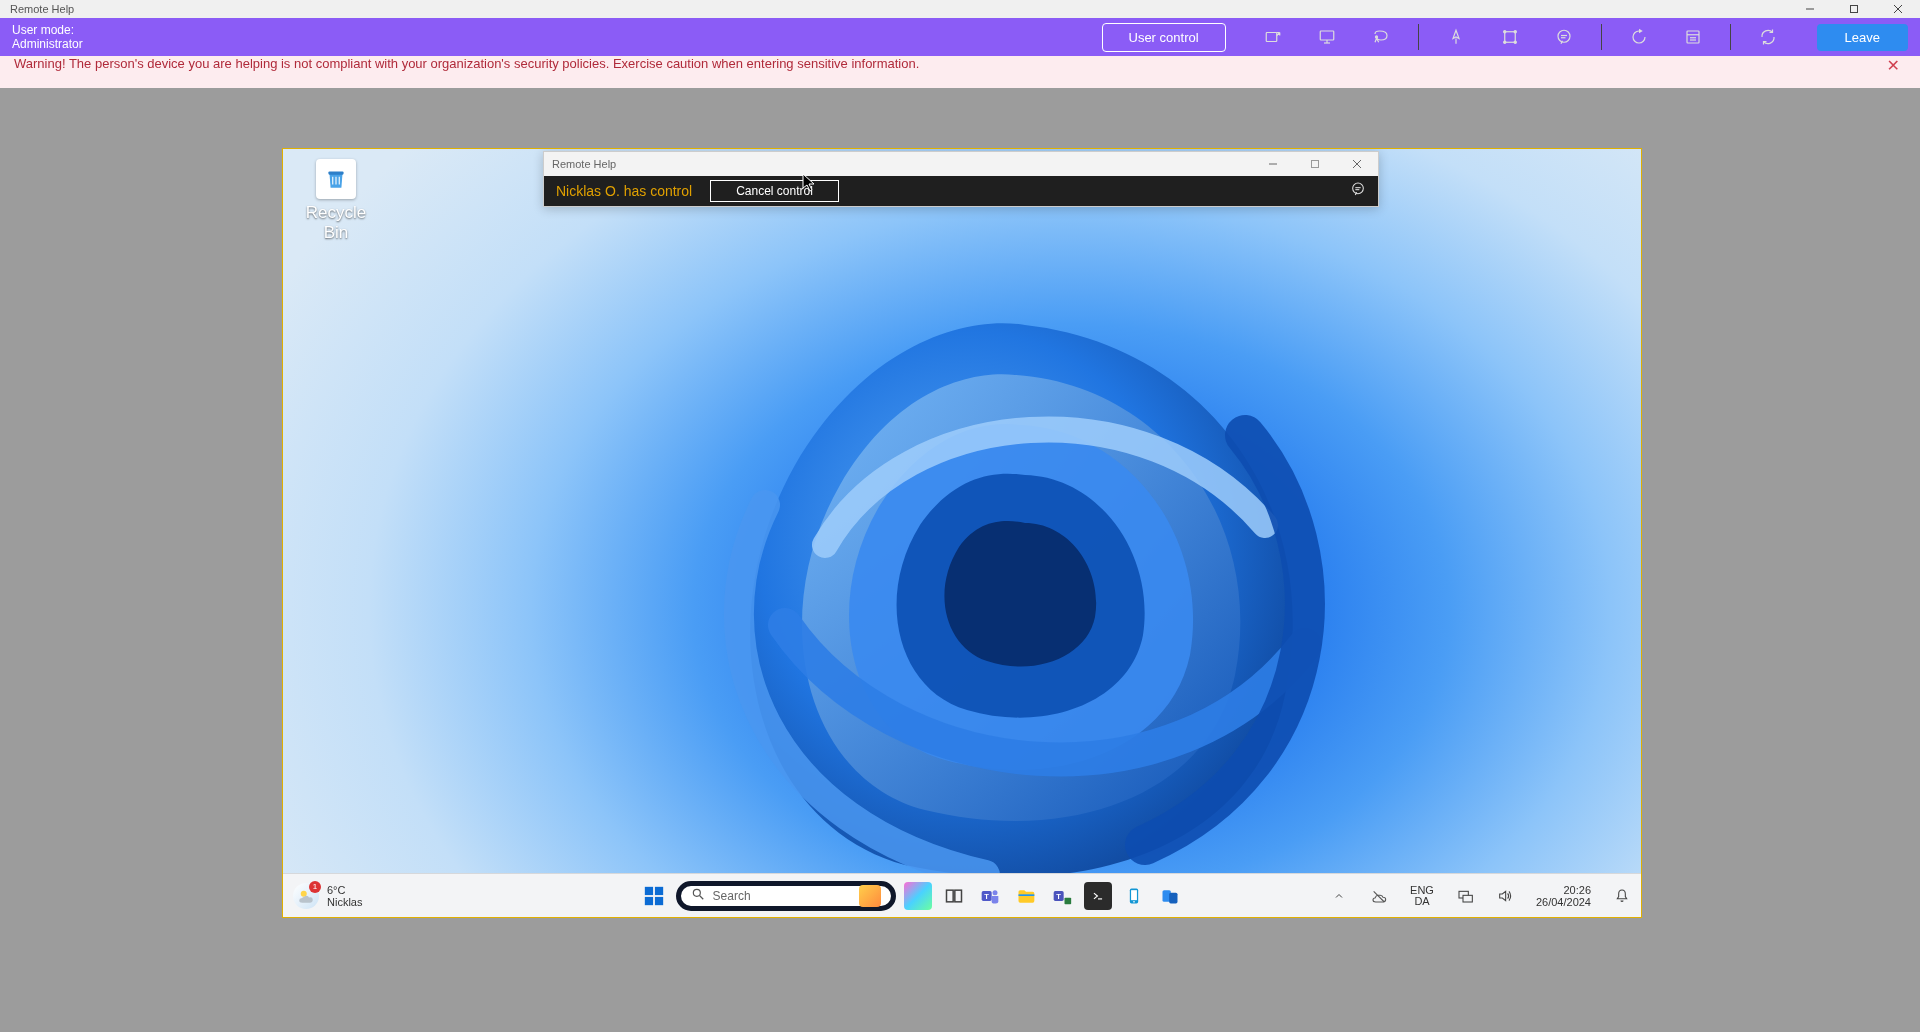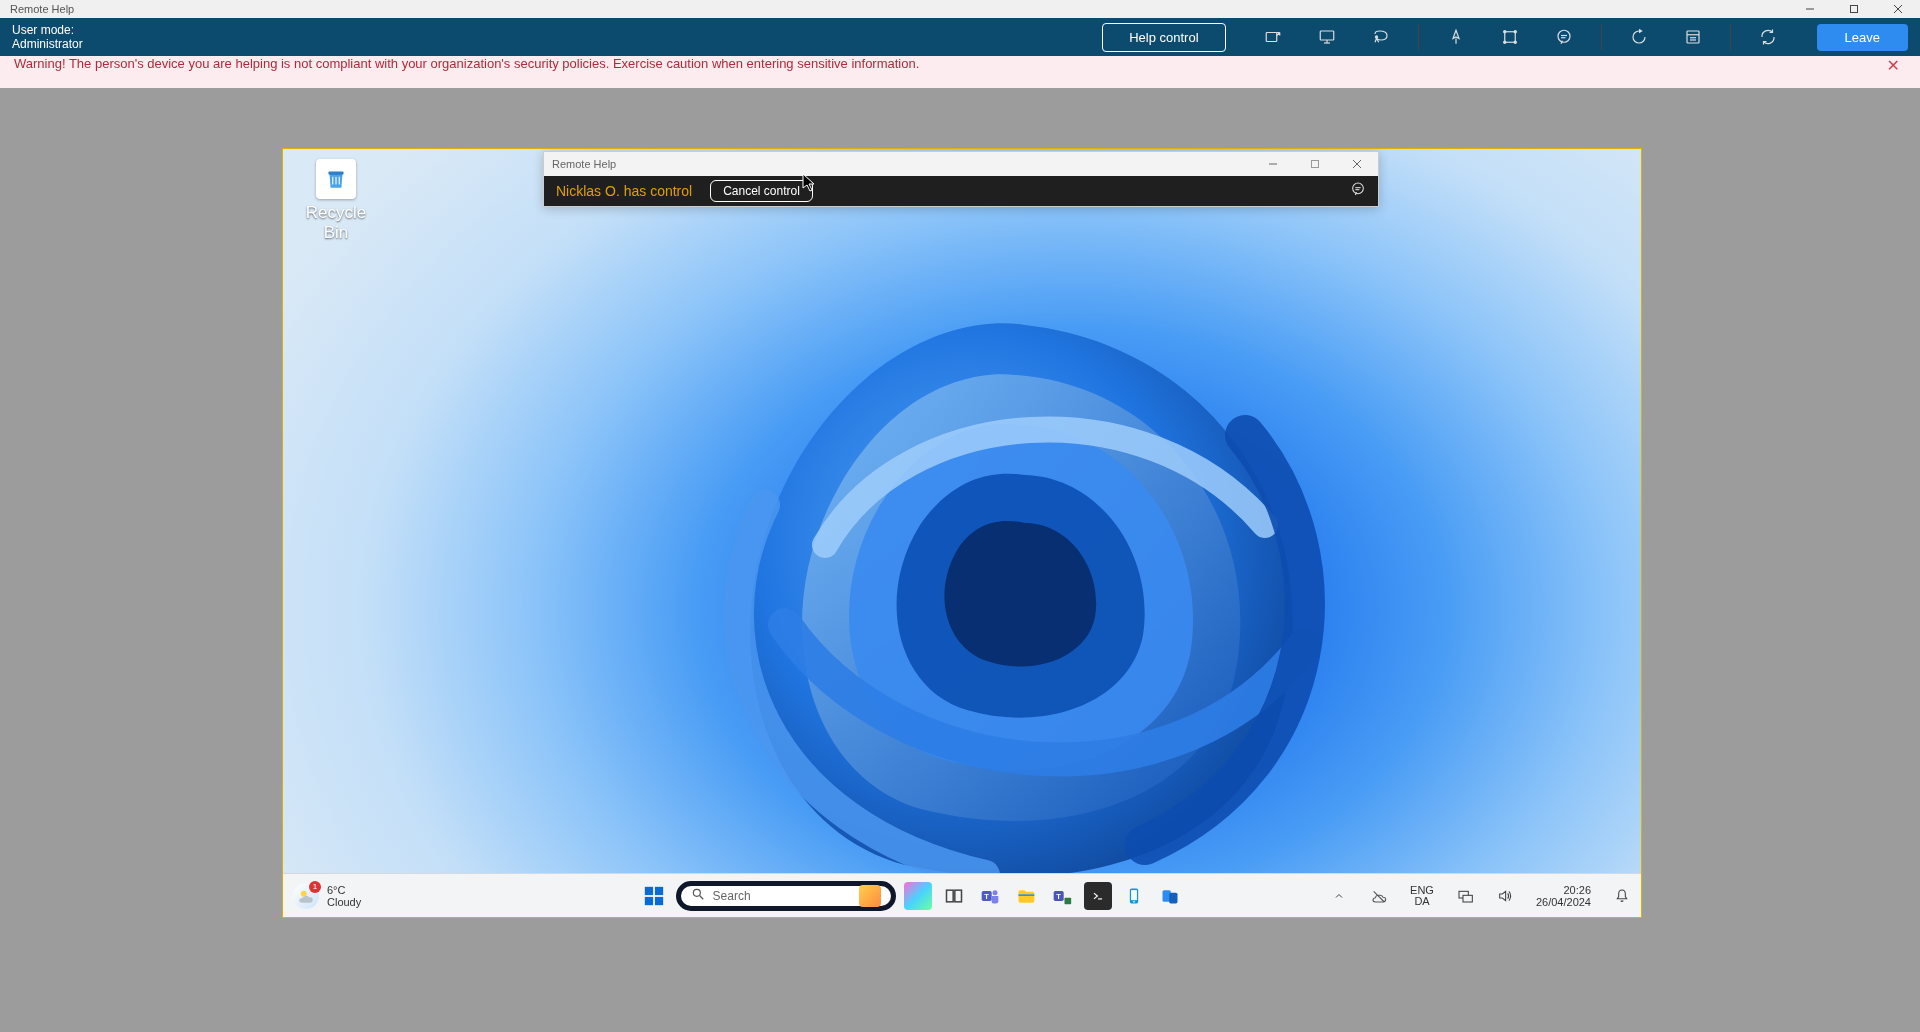--- a/index.html
+++ b/index.html
@@ -4,21 +4,21 @@
 <style>
 * { margin:0; padding:0; box-sizing:border-box; font-family:"Segoe UI",sans-serif; -webkit-user-select:none; user-select:none; }
 html,body { width:1920px; height:1032px; overflow:hidden; background:#9e9e9e; }
 
 
 .app-titlebar { height:18px; background:#f0f0f0; display:flex; align-items:center; font-size:11px; color:#555; }
 .app-titlebar .title { padding-left:10px; }
 .app-titlebar .spacer { flex:1; }
 .app-titlebar .winbtn { width:44px; height:18px; display:flex; align-items:center; justify-content:center; color:#444; }
 
-.toolbar { height:38px; background:#0c4a6e; display:flex; align-items:center; color:#fff; padding:0 12px; }
+.toolbar { height:38px; background:#8b5cf6; display:flex; align-items:center; color:#fff; padding:0 12px; }
 .user-mode { font-size:12px; line-height:14px; }
 .tb-spacer { flex:1; }
 .tb-btn { width:54px; height:30px; display:flex; align-items:center; justify-content:center; color:#e5e5e5; cursor:pointer; border-radius:4px; }
 .tb-sep { width:1px; height:26px; background:#444; margin:0 10px; }
 .stop-btn { border:1px solid #fff; background:transparent; color:#fff; padding:6px 26px; font-size:13px; border-radius:4px; cursor:pointer; margin-right:20px; }
 .leave-btn { background:#2e8cf0; color:#fff; padding:6px 28px; font-size:13px; border-radius:4px; cursor:pointer; border:none; margin-left:22px; }
 
 .warning-bar { height:32px; background:#fdecef; color:#b02a3a; font-size:13px; display:flex; align-items:flex-start; padding:0 14px; }
 .warning-bar .spacer { flex:1; }
 .warning-bar .close { color:#d04050; cursor:pointer; font-size:16px; padding:0 6px; }
@@ -37,21 +37,21 @@
 .recycle { position:absolute; left:18px; top:10px; width:70px; text-align:center; color:#fff; font-size:17px; text-shadow:0 1px 2px rgba(0,0,0,.6); }
 .recycle .ricon { width:40px; height:40px; margin:0 auto 4px; background:#fff; border-radius:4px; display:flex; align-items:center; justify-content:center; box-shadow:0 1px 3px rgba(0,0,0,.3); }
 
 
 .inner-window { position:absolute; left:260px; top:2px; width:836px; background:#f4f4f4; border:1px solid #ccc; box-shadow:0 2px 10px rgba(0,0,0,.2); }
 .inner-titlebar { height:24px; display:flex; align-items:center; font-size:11px; color:#666; padding-left:8px; background:#f3f3f3; }
 .inner-titlebar .spacer { flex:1; }
 .inner-titlebar .wb { width:42px; height:24px; display:flex; align-items:center; justify-content:center; color:#666; }
 .inner-darkbar { height:30px; background:#1f1f1f; display:flex; align-items:center; padding:0 12px; }
 .inner-status { color:#e0a000; font-size:14px; margin-right:18px; }
-.cancel-btn { border:1px solid #fff; background:transparent; color:#fff; padding:3px 12px; font-size:12px; border-radius:6px; cursor:pointer; }
+.cancel-btn { border:1px solid #fff; background:transparent; color:#fff; padding:3px 25px; font-size:12px; border-radius:0; cursor:pointer; }
 .inner-darkbar .spacer { flex:1; }
 .chat-icon { color:#ddd; }
 
 
 .taskbar { position:absolute; left:0; right:0; bottom:0; height:44px; background:#f3f4f6; border-top:1px solid #d6d8db; display:flex; align-items:center; padding:0 10px; }
 .weather { display:flex; align-items:center; gap:8px; font-size:11px; color:#333; width:200px; }
 .weather .wicon { width:26px; height:26px; border-radius:50%; background:linear-gradient(135deg,#fff,#cde3f6); display:flex; align-items:center; justify-content:center; position:relative; }
 .weather .wicon .dot { position:absolute; top:-2px; right:-2px; width:12px; height:12px; background:#d33; border-radius:50%; color:#fff; font-size:8px; display:flex; align-items:center; justify-content:center; }
 .tb-center { flex:1; display:flex; align-items:center; justify-content:center; gap:8px; }
 .start { width:28px; height:28px; display:flex; align-items:center; justify-content:center; }
@@ -88,21 +88,21 @@
       </svg>
   </div>
 </div>
 
 <div class="toolbar">
   <div class="user-mode">
     <div>User mode:</div>
     <div>Administrator</div>
   </div>
   <div class="tb-spacer"></div>
-  <button class="stop-btn">Help control</button>
+  <button class="stop-btn">User control</button>
   <div class="tb-btn">
     <svg width="18" height="18" viewBox="0 0 24 24" fill="none" stroke="#ddd" stroke-width="1.6">
         <rect x="3" y="6" width="14" height="12" rx="1"></rect>
         <path d="M17 10 L21 6 M21 6 H17 M21 6 V10"></path>
       </svg>
   </div>
   <div class="tb-btn">
     <svg width="18" height="18" viewBox="0 0 24 24" fill="none" stroke="#ddd" stroke-width="1.6">
         <rect x="3" y="4" width="18" height="12" rx="1"></rect>
         <line x1="8" y1="20" x2="16" y2="20"></line>
@@ -260,21 +260,21 @@
       <div class="weather">
         <div class="wicon">
           <svg width="18" height="18" viewBox="0 0 24 24">
               <circle cx="9" cy="9" r="4" fill="#ffd54a"></circle>
               <path d="M6 15 Q3 15 3 18 Q3 21 7 21 L17 21 Q21 21 21 17 Q21 13 16 14 Q15 11 11 12" fill="#b9c3cc"></path>
             </svg>
           <span class="dot">1</span>
         </div>
         <div>
           <div>6°C</div>
-          <div>Cloudy</div>
+          <div>Nicklas</div>
         </div>
       </div>
 
       <div class="tb-center">
         <div class="start">
           <svg width="22" height="22" viewBox="0 0 24 24">
               <rect x="2" y="2" width="9" height="9" fill="#0b6bd4"></rect>
               <rect x="13" y="2" width="9" height="9" fill="#0b6bd4"></rect>
               <rect x="2" y="13" width="9" height="9" fill="#0b6bd4"></rect>
               <rect x="13" y="13" width="9" height="9" fill="#0b6bd4"></rect>

